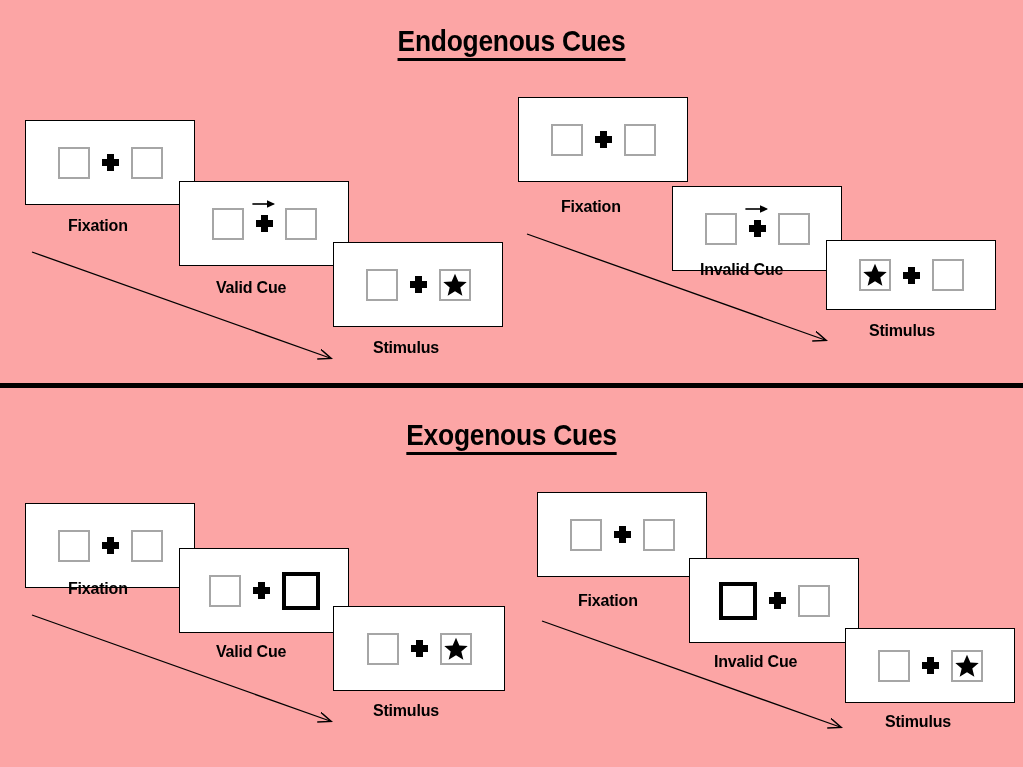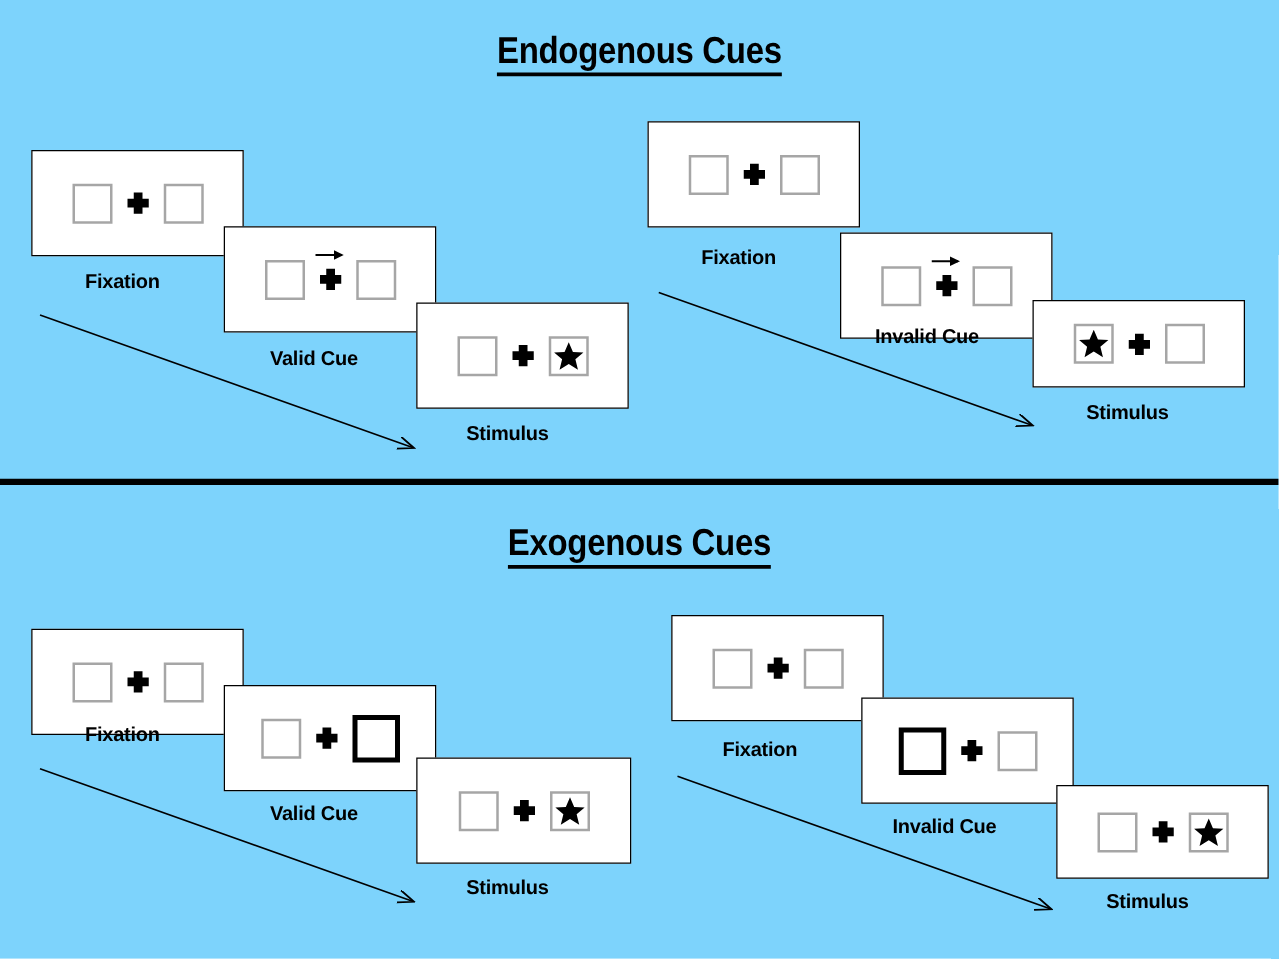--- a/index.html
+++ b/index.html
@@ -9,21 +9,21 @@
     background: #ffffff;
   }
   body {
     font-family: "Liberation Sans", sans-serif;
     color: #000000;
   }
   #canvas {
     position: relative;
     width: 1023px;
     height: 767px;
-    background: #7dd3fc;
+    background: #fca5a5;
     overflow: hidden;
   }
 
   
   .section-title {
     position: absolute;
     width: 100%;
     left: 0;
     text-align: center;
     font-size: 30px;

